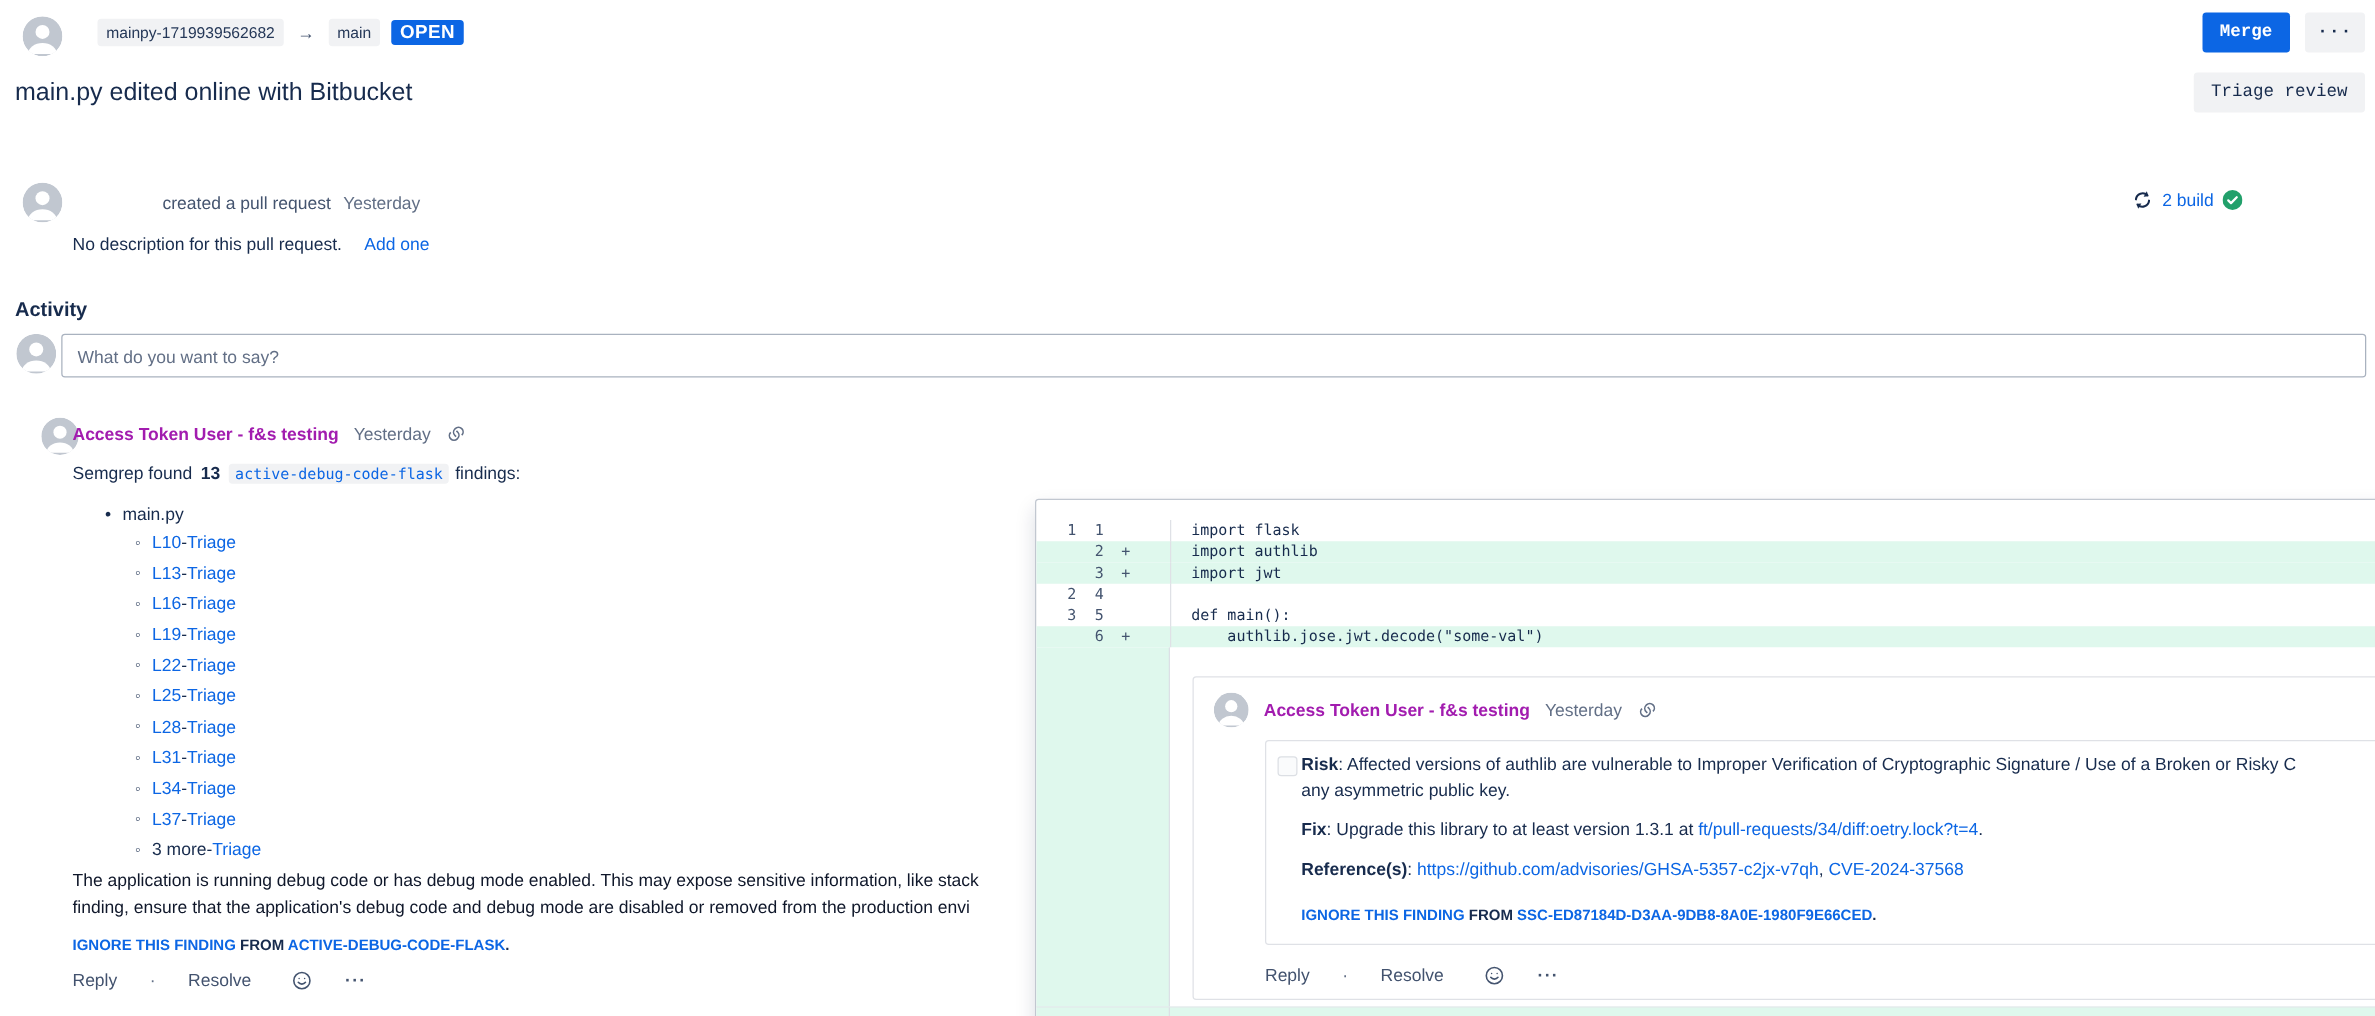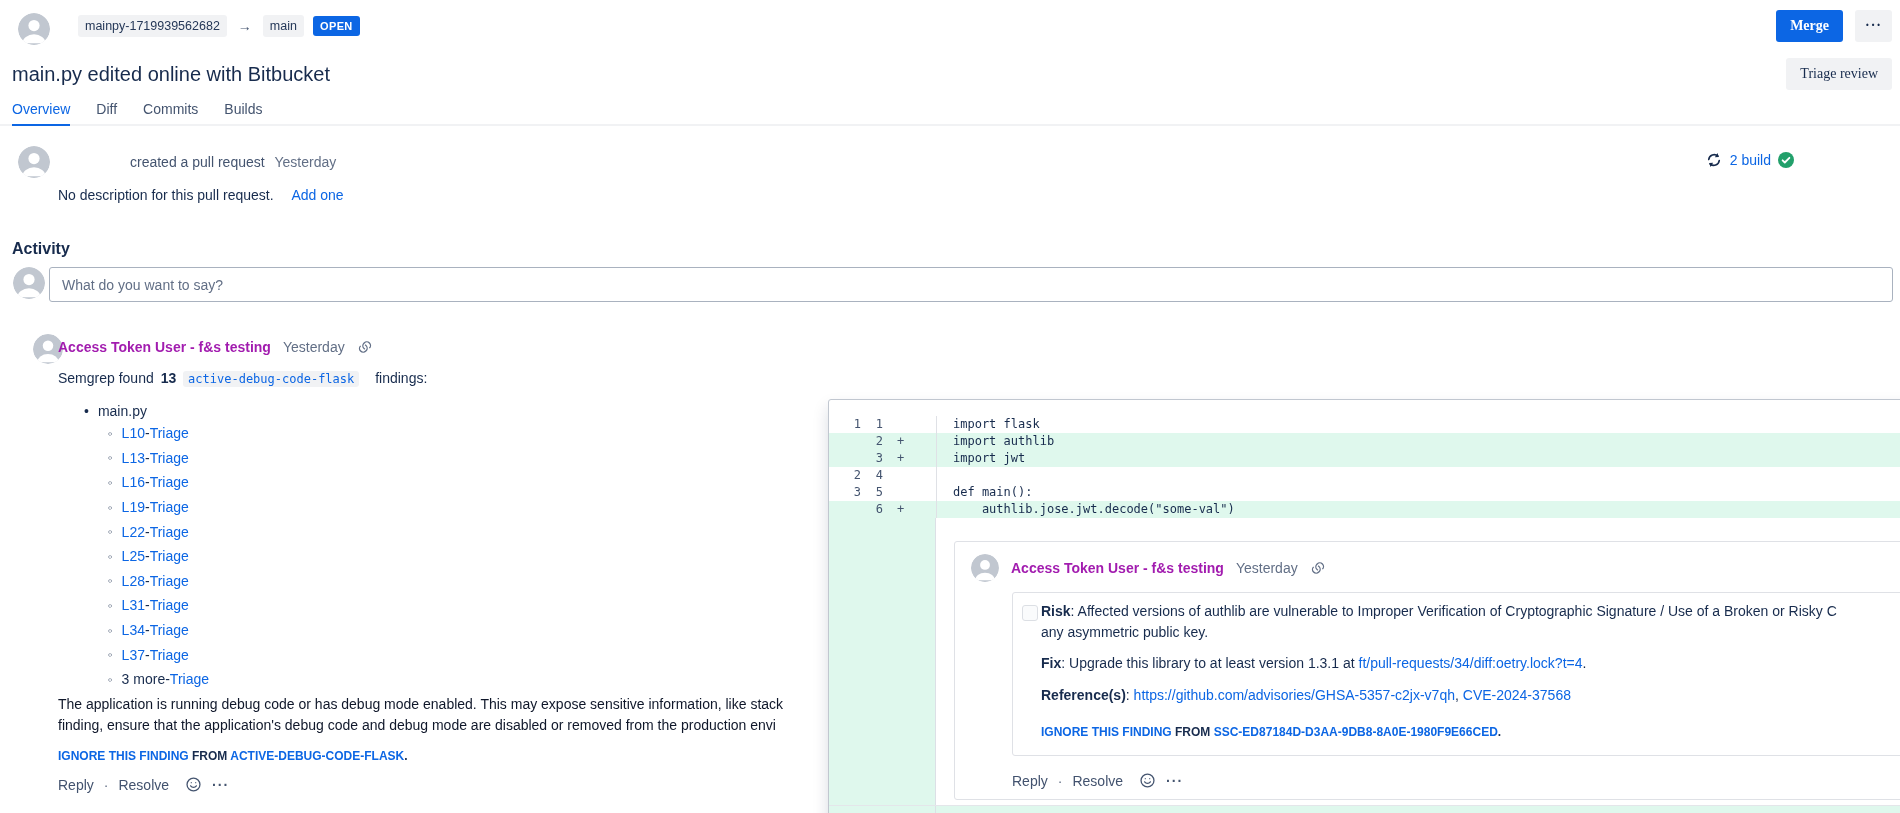--- a/index.html
+++ b/index.html
@@ -8,22 +8,22 @@
   .page { position:relative; width:1900px; height:813px; overflow:hidden; background:#fff; }
   .abs { position:absolute; }
 
   
   .avatar { border-radius:50%; overflow:hidden; display:inline-block; flex:none; }
   .avatar svg { display:block; width:100%; height:100%; }
 
   
   .lozenge { background:#F1F2F4; color:#253858; font-size:12.5px; line-height:22px; padding:0 7px; border-radius:3px; display:inline-block; }
   .arrow { color:#44546F; font-size:14px; padding:0 2px; }
-  .state-badge { background:#0C66E4; color:#fff; font-size:11px; font-weight:bold; letter-spacing:.4px; line-height:20px; padding:0 7px; border-radius:3px; display:inline-block; }
-  .btn { border:none; border-radius:3px; height:32px; padding:0 14px; font-family:Liberation Serif, serif; font-size:14px; cursor:pointer; }
+  .state-badge { background:#0C66E4; color:#fff; font-size:15px; font-weight:bold; letter-spacing:.4px; line-height:20px; padding:0 7px; border-radius:3px; display:inline-block; }
+  .btn { border:none; border-radius:3px; height:32px; padding:0 14px; font-family:Liberation Mono, monospace; font-size:14px; cursor:pointer; }
   .btn.primary { background:#0C66E4; color:#fff; font-weight:bold; }
   .btn.neutral { background:#F1F2F4; color:#172B4D; }
   .btn.more { font-weight:bold; letter-spacing:1px; padding:0 10px; }
   .row { display:flex; align-items:center; }
 
   .title { font-size:20px; font-weight:400; color:#172B4D; line-height:28px; }
 
   
   .tabbar { left:0; right:0; top:101px; padding-left:12px; border-bottom:2px solid #F1F2F4; display:flex; gap:26px; }
   .tab { font-size:14px; color:#44546F; padding-bottom:7px; border-bottom:2px solid transparent; margin-bottom:-2px; cursor:pointer; }
@@ -50,21 +50,21 @@
   .findings { list-style:none; font-size:14px; }
   .findings .file-li { display:flex; align-items:center; height:21px; }
   .findings .file-li::before { content:"•"; margin-right:9px; color:#172B4D; }
   .sublist { list-style:none; margin-left:24px; }
   .sublist li { display:flex; align-items:center; height:24.6px; }
   .sublist li::before { content:"◦"; margin-right:9px; color:#44546F; font-size:13px; }
 
   .para { font-size:14px; line-height:21px; width:772px; white-space:nowrap; overflow:hidden; color:#0f172a; }
   .ignore-line { font-size:12px; font-weight:bold; }
   .ignore-line .from { color:#172B4D; }
-  .reply-row { display:flex; align-items:center; gap:10px; font-size:14px; color:#42526E; }
+  .reply-row { display:flex; align-items:flex-start; gap:26px; font-size:14px; color:#42526E; }
   .reply-row .dot { color:#626F86; }
   .reply-row .act { cursor:pointer; }
   .ellipsis { font-weight:bold; color:#44546F; letter-spacing:1px; cursor:pointer; }
 
   
   .diff-panel { left:828px; top:399px; width:1092px; height:480px; background:#fff; border:1px solid #C1C7D0; border-radius:3px; box-shadow:0 8px 16px rgba(9,30,66,.15); overflow:hidden; }
   .diff-rows { padding-top:16px; }
   .diff-row { display:grid; grid-template-columns:32px 22px 53px 1fr; height:17px; font-family:"DejaVu Sans Mono", monospace; font-size:12px; line-height:17px; }
   .diff-row .old, .diff-row .new { text-align:right; color:#44546F; }
   .diff-row .sign { padding-left:14px; color:#44546F; }
@@ -105,26 +105,20 @@
     <span class="state-badge">OPEN</span>
   </div>
   <div class="row abs" style="right:8px;top:10px;gap:12px">
     <button class="btn primary">Merge</button>
     <button class="btn neutral more">···</button>
   </div>
 
   <h1 class="title abs" style="left:12px;top:60px">main.py edited online with Bitbucket</h1>
   <button class="btn neutral abs" style="right:8px;top:58px">Triage review</button>
 
-  <div class="tabbar abs">
-    <span class="tab active">Overview</span>
-    <span class="tab">Diff</span>
-    <span class="tab">Commits</span>
-    <span class="tab">Builds</span>
-  </div>
 
   <span class="avatar abs" style="left:18px;top:146px;width:32px;height:32px">
     <svg viewBox="0 0 24 24">
         <circle cx="12" cy="12" r="12" fill="#C1C7D0"></circle>
         <circle cx="12" cy="9.4" r="4.2" fill="#fff"></circle>
         <path d="M3.4 22.6a8.6 6.6 0 0 1 17.2 0z" fill="#fff"></path>
       </svg>
   </span>
   <div class="abs" style="left:130px;top:154px;font-size:14px">
     <span class="mid">created a pull request</span>
@@ -176,21 +170,21 @@
       <svg width="16" height="16" viewBox="0 0 24 24" fill="#626F86">
           <path d="M12.9 7.8l1.4 1.4a6.5 6.5 0 0 1 0 9.2l-.4.4a6.5 6.5 0 0 1-9.2-9.2L6.1 11a4.5 4.5 0 1 0 6.4 6.4l.4-.4a4.5 4.5 0 0 0 0-6.4l-1.4-1.4 1.4-1.4z"></path>
           <path d="M11.1 16.2l-1.4-1.4a6.5 6.5 0 0 1 0-9.2l.4-.4a6.5 6.5 0 0 1 9.2 9.2L17.9 13a4.5 4.5 0 1 0-6.4-6.4l-.4.4a4.5 4.5 0 0 0 0 6.4l1.4 1.4-1.4 1.4z"></path>
         </svg>
     </span>
   </div>
   <div class="intro abs" style="left:58px;top:370px">
     <span>Semgrep found</span>
     <b style="margin:0 3px">13</b>
     <span class="chip">active-debug-code-flask</span>
-    <span style="margin-left:12px">findings:</span>
+    <span style="margin-left:1px">findings:</span>
   </div>
 
   <ul class="findings abs" style="left:84px;top:400px">
     <li class="file-li">main.py</li>
     <li style="display:block">
         <ul class="sublist">
           <li>
             <a>L10</a>
             <span> - </span>
             <a>Triage</a>

